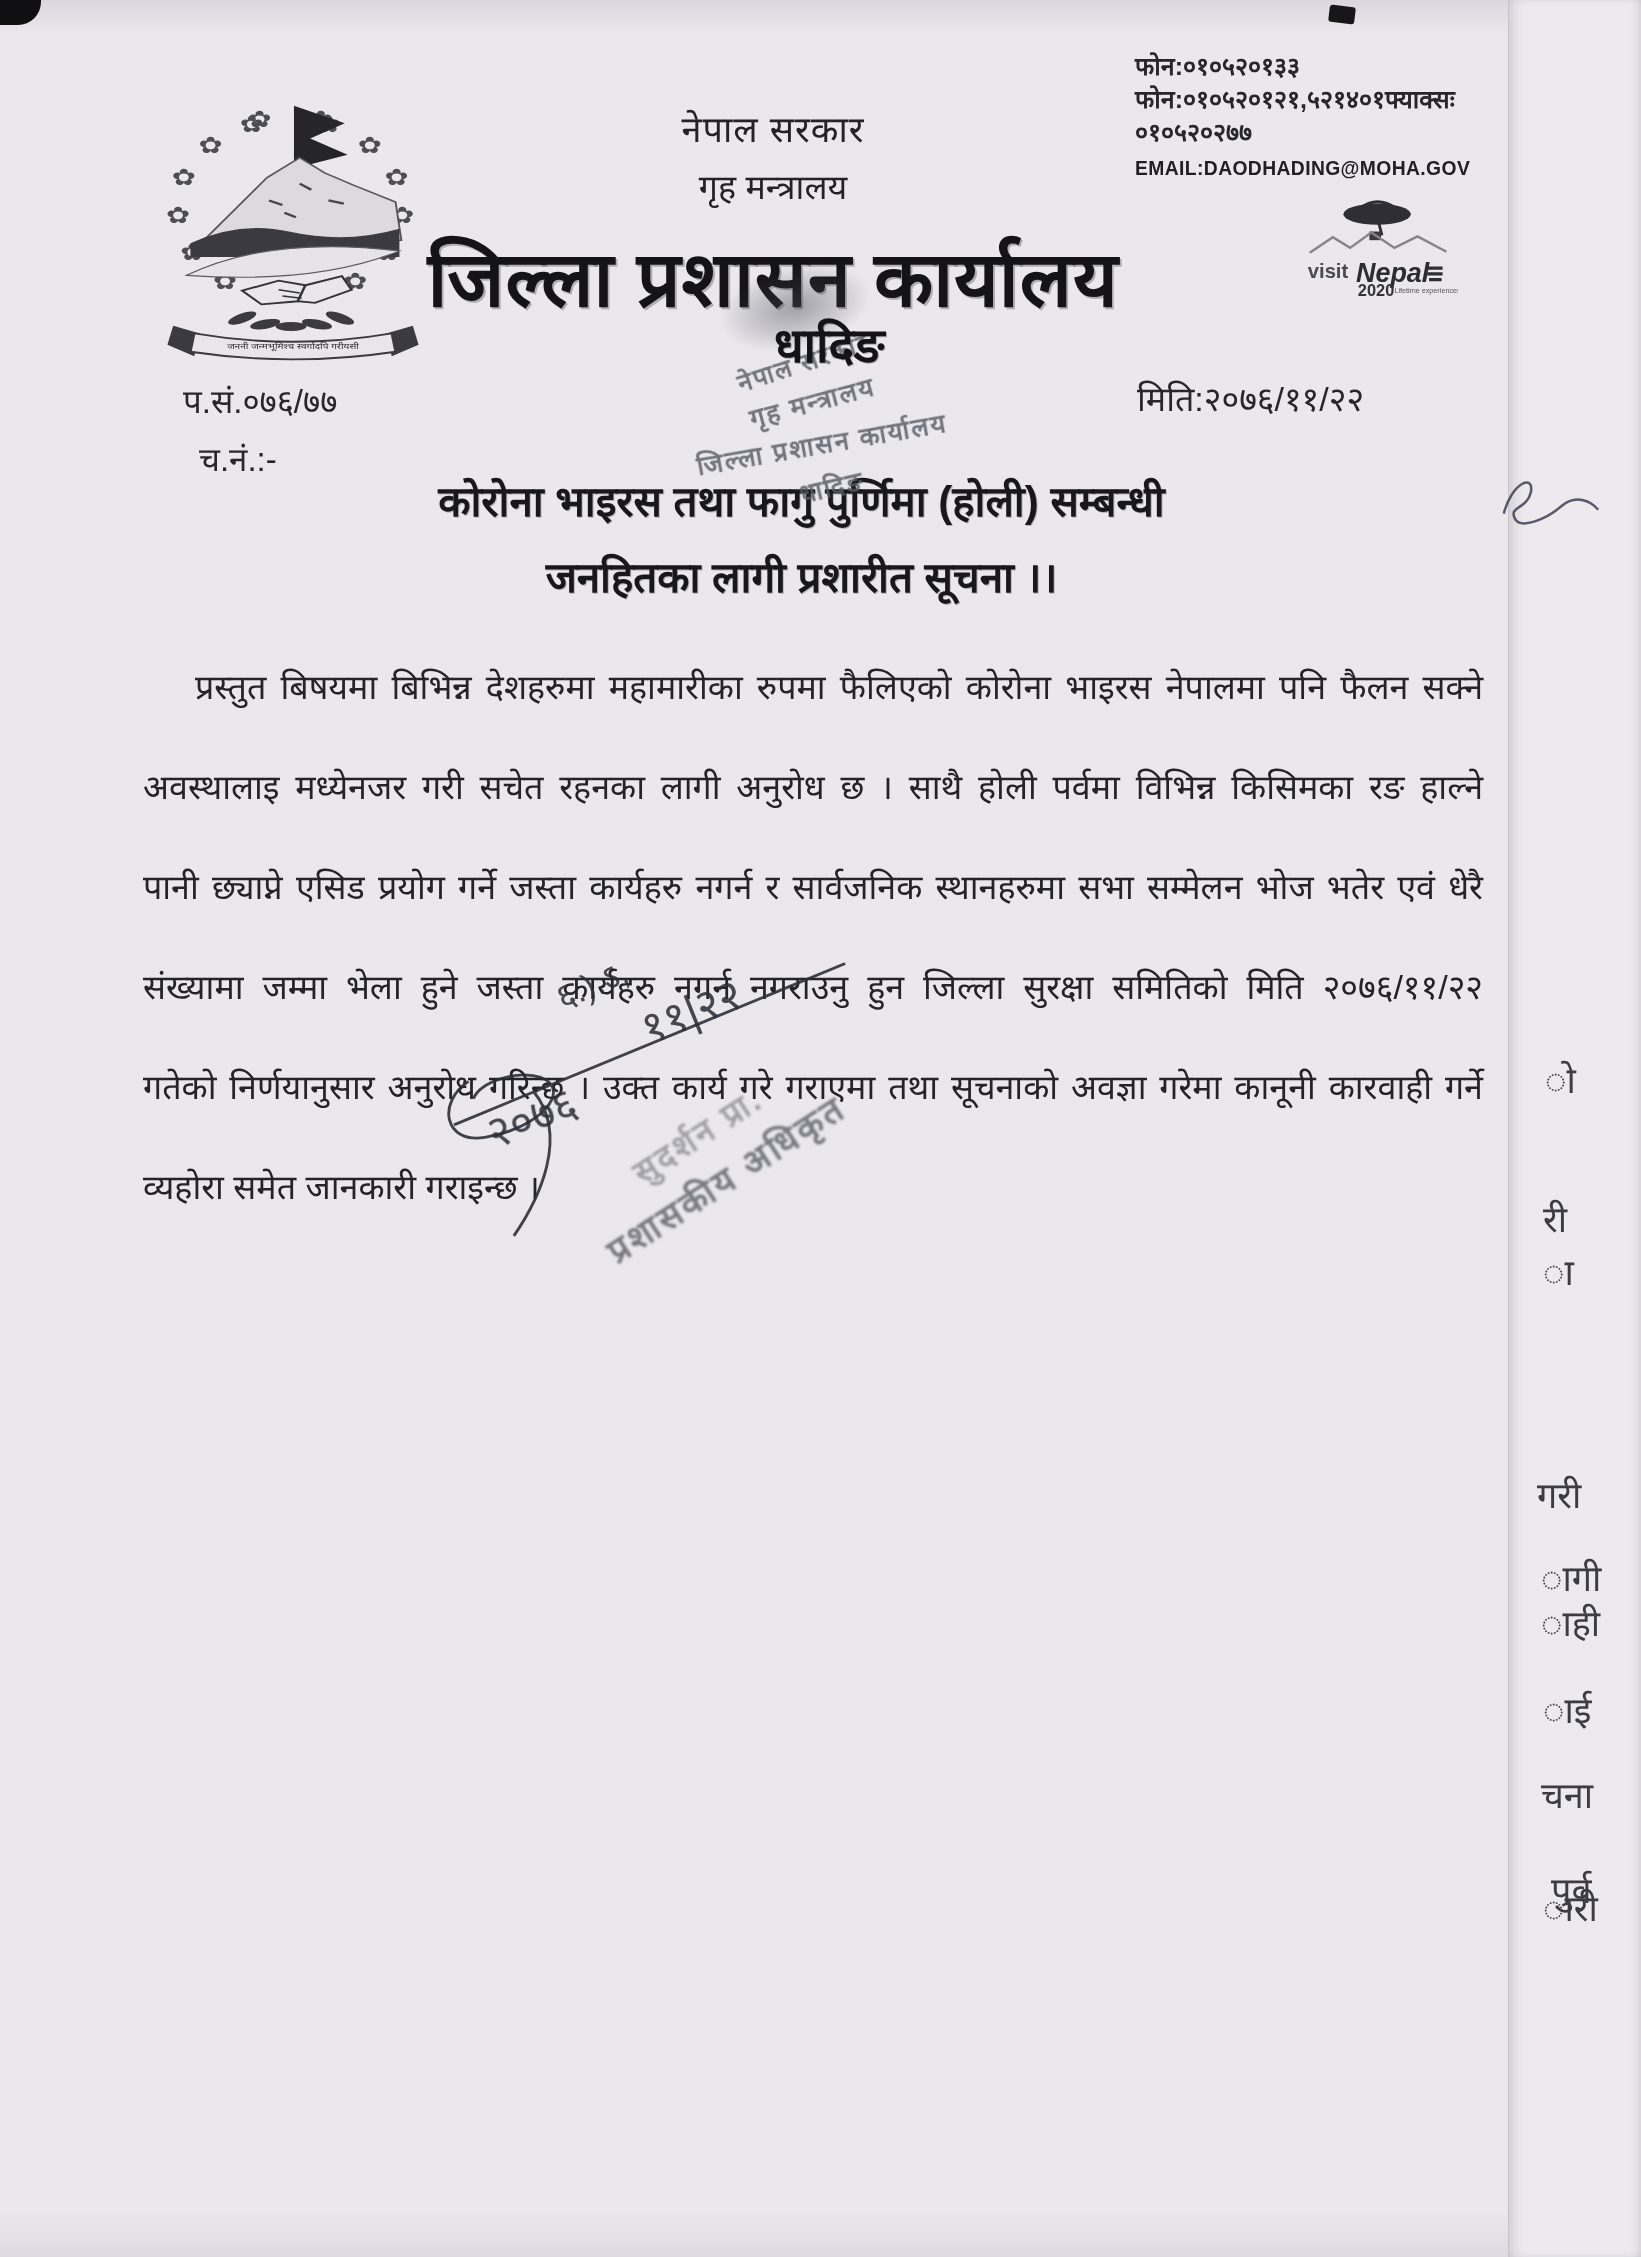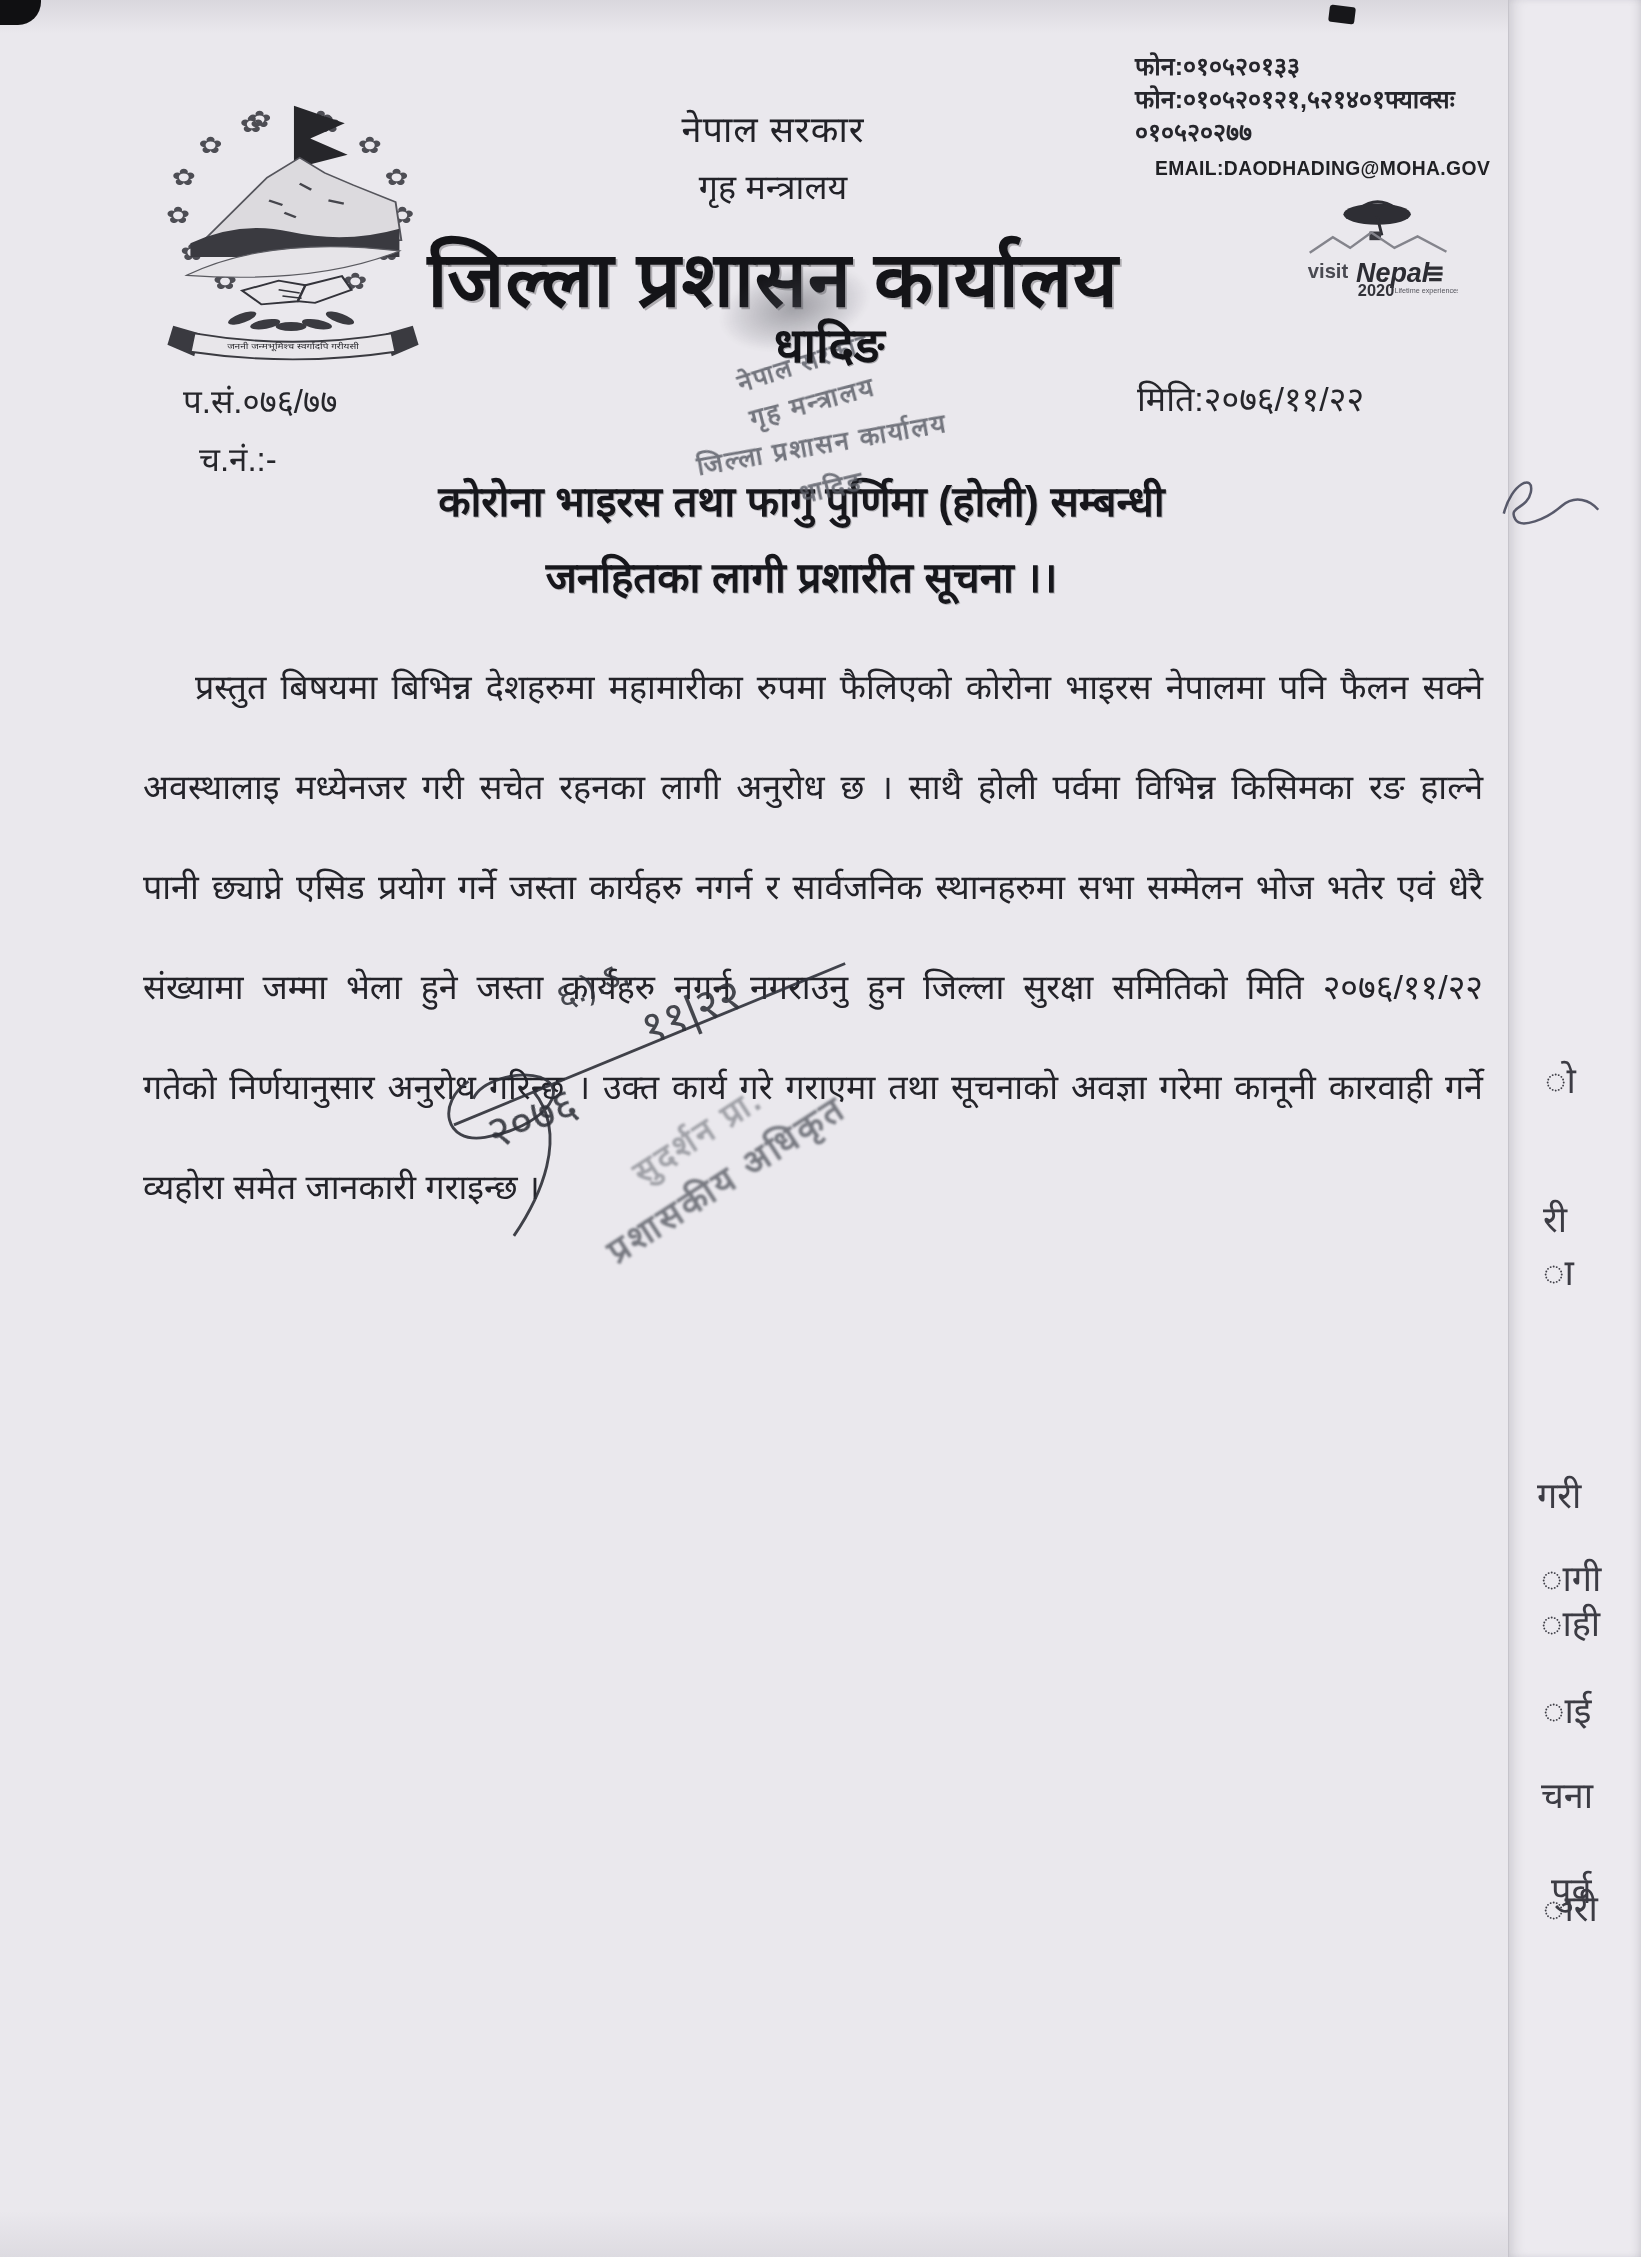--- a/index.html
+++ b/index.html
@@ -21,21 +21,21 @@
   
   .hdr-center{left:290px;top:104px;width:966px;text-align:center;}
   .govt{font-size:36px;letter-spacing:1px;color:#222228;}
   .ministry{font-size:34px;margin-top:9.7px;color:#222228;}
   .office-title{font-size:77px;font-weight:700;margin-top:15.4px;white-space:nowrap;color:#141418;
     text-shadow:1.9px 1.9px 0 rgba(20,20,25,.28);letter-spacing:1px;}
   .district{left:774px;top:311px;font-size:48px;font-weight:700;color:#141418;z-index:3;
     text-shadow:1px 1px 0 rgba(20,20,25,.3);}
   .contact{left:1135px;top:50px;width:415px;line-height:33px;}
   .contact .ph{font-size:25px;font-weight:600;color:#26262c;}
-  .contact .em{font-size:19.3px;font-weight:700;letter-spacing:0.4px;color:#202024;margin-top:2.9px;margin-left:20px;}
+  .contact .em{font-size:19.3px;font-weight:700;letter-spacing:0.4px;color:#202024;margin-top:2.9px;}
   
   .round-stamp{left:620px;top:280px;width:377px;height:212px;transform:rotate(-13deg);
     text-align:center;color:#5a5d66;opacity:.82;filter:blur(0.5px);z-index:2;}
   .round-stamp .smudge{position:absolute;left:116px;top:-15.4px;width:154px;height:83px;border-radius:50%;
     background:radial-gradient(closest-side,rgba(70,72,80,.55),rgba(70,72,80,.18) 70%,transparent);
     filter:blur(1.9px);}
   .rs-line{font-weight:600;letter-spacing:1.9px;white-space:nowrap;}
   .rs1{margin-top:64px;font-size:25px;transform:rotate(-5deg);}
   .rs2{margin-top:5.8px;font-size:26px;transform:rotate(-2deg);}
   .rs3{margin-top:7.7px;font-size:26px;transform:rotate(3deg);}

